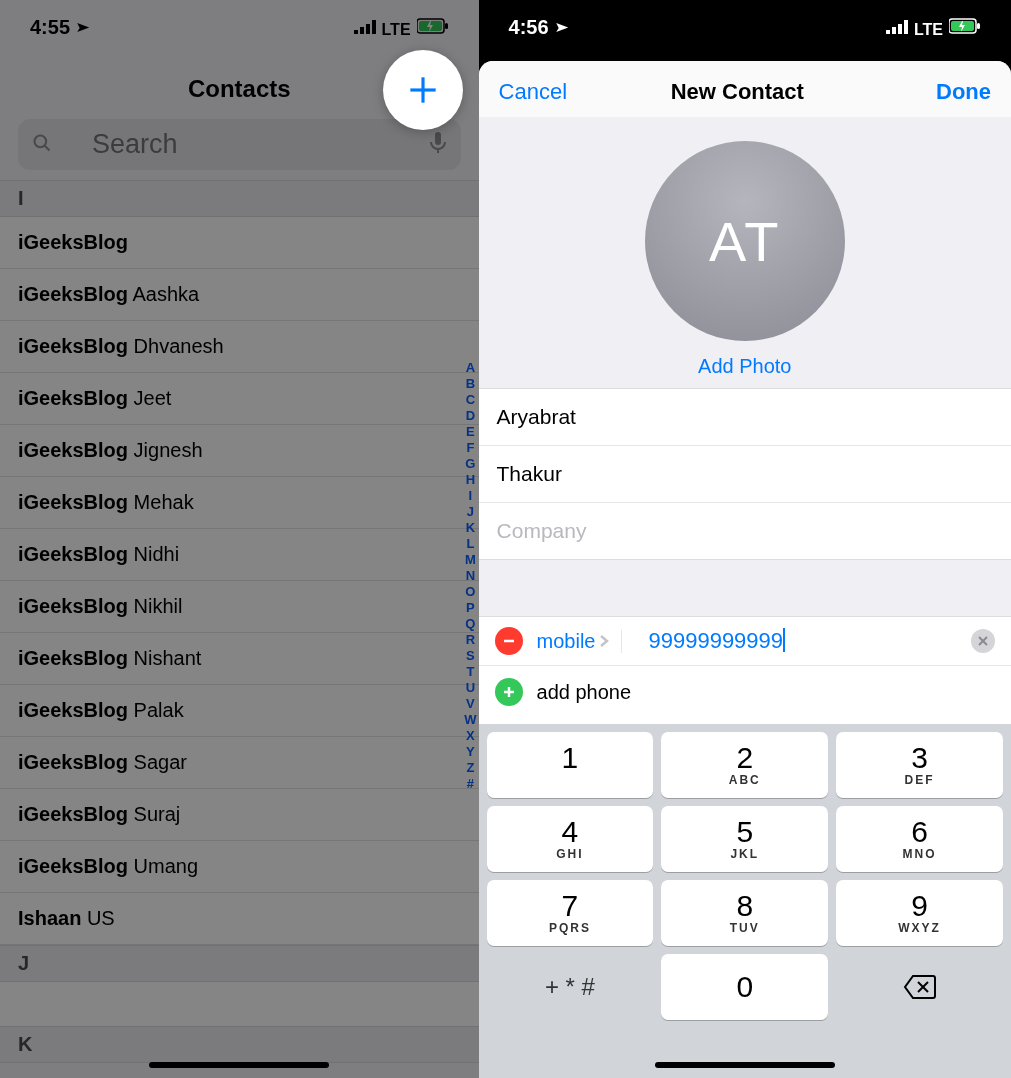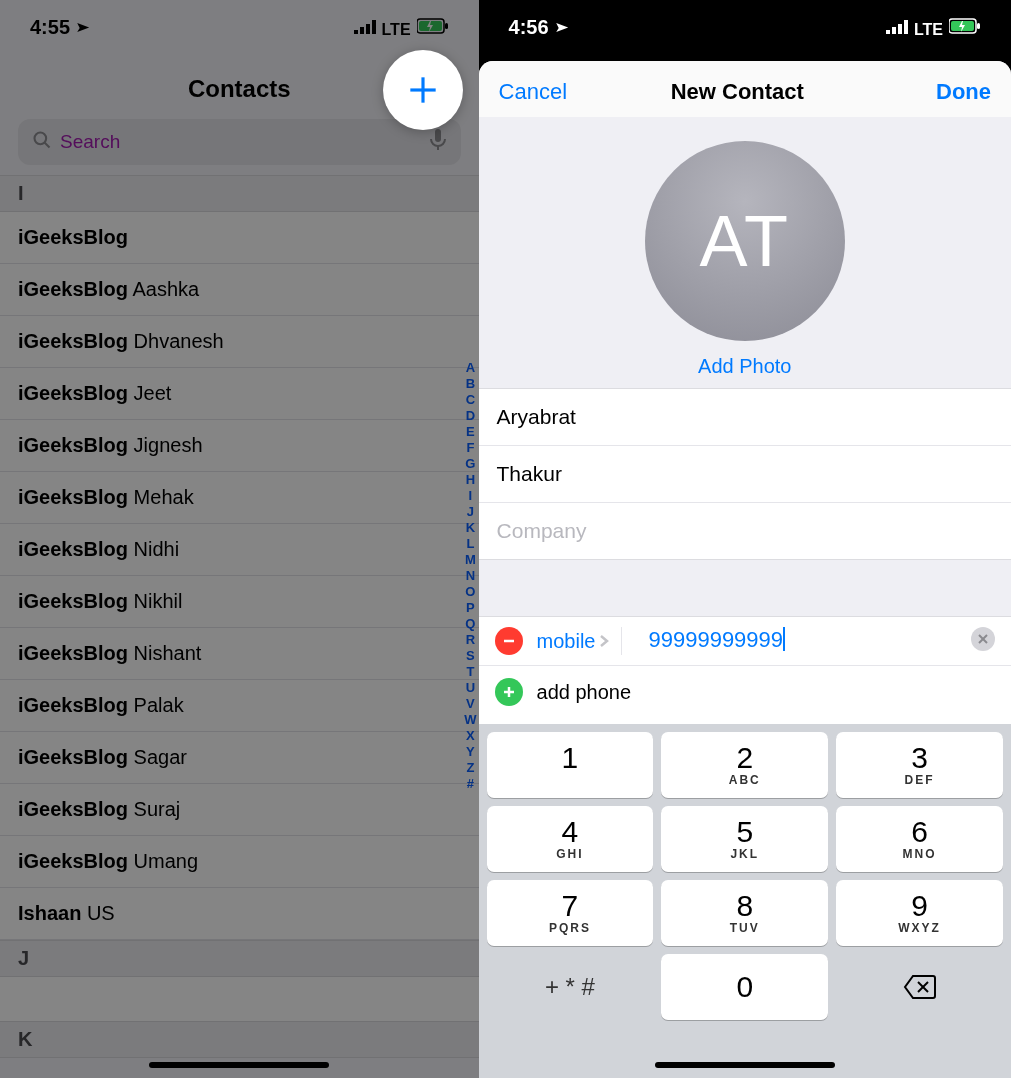--- a/index.html
+++ b/index.html
@@ -28,21 +28,21 @@
   
   .dim-overlay { position: absolute; inset: 0; background: rgba(0,0,0,0.48); z-index: 5; pointer-events: none; }
 
   
   .contacts-header { padding: 20px 18px 10px; background: #f2f2f7; }
   .contacts-title { text-align: center; font-size: 24px; font-weight: 600; margin-bottom: 16px; }
   .search-box {
     display: flex; align-items: center; background: #e3e3e8; border-radius: 12px;
     padding: 10px 14px; gap: 8px;
   }
-  .search-box .placeholder { color: #a21caf; font-size: 19px; flex: 1; }
+  .search-box .placeholder { color: #737373; font-size: 27px; flex: 1; margin-left: 32px; }
   .mic, .search-icon-svg { color: #8c8c91; }
 
   
   .plus-toggle {
     position: absolute; top: 50px; right: 16px; width: 80px; height: 80px;
     background: #fff; border-radius: 50%; box-shadow: 0 2px 12px rgba(0,0,0,0.25);
     display: flex; align-items: center; justify-content: center; z-index: 10;
   }
   .plus-toggle svg { color: #007aff; }
 
@@ -83,34 +83,34 @@
     padding: 18px 20px 12px; background: #fafafa; position:relative; z-index:2;
   }
   .modal-nav .title { font-size: 22px; font-weight: 600; position:absolute; left:0; right:15px; text-align:center; pointer-events:none; }
   .modal-nav .link { color: #007aff; font-size: 22px; }
   .modal-nav .done { font-weight: 600; }
 
   .avatar-block { text-align: center; padding: 24px 0 10px; background: #efeff4; }
   .avatar {
     width: 200px; height: 200px; border-radius: 50%;
     background: radial-gradient(circle at 50% 30%, #b5b5bd, #8b8b95);
-    color: #fff; font-size: 72px; font-weight: 400; display: inline-flex;
+    color: #fff; font-size: 56px; font-weight: 400; display: inline-flex;
     align-items: center; justify-content: center; letter-spacing: 2px;
   }
   .add-photo { color: #007aff; font-size: 20px; margin-top: 14px; display:block; }
 
   .fields { background: #fff; border-top: 1px solid #dcdce0; border-bottom: 1px solid #dcdce0; }
   .field { padding: 16px 18px; font-size: 21px; border-bottom: 1px solid #e5e5ea; }
   .field:last-child { border-bottom: none; }
   .field.placeholder { color: #b8b8be; }
 
   .gap { height: 56px; background: #efeff4; }
 
   .phone-row {
-    display: flex; background: #fff; border-top: 1px solid #dcdce0;
+    display: flex; align-items: center; background: #fff; border-top: 1px solid #dcdce0;
     border-bottom: 1px solid #e5e5ea; padding: 10px 16px; gap: 14px;
   }
   .circle-btn { width: 28px; height: 28px; border-radius: 50%; display:flex; align-items:center; justify-content:center; color:#fff; font-weight:700; flex-shrink:0; }
   .minus { background: #ff3b30; }
   .plus  { background: #34c759; }
   .phone-label { color: #007aff; font-size: 20px; display:flex; align-items:center; gap:4px; padding-right:12px; border-right:1px solid #e5e5ea; }
   .phone-number { color: #007aff; font-size: 22px; flex:1; padding-left:12px; position:relative; }
   .cursor-bar::after { content:""; display:inline-block; width:2px; height:24px; background:#007aff; vertical-align:-4px; }
   .clear-x { width:24px; height:24px; border-radius:50%; background:#d4d4d9; color:#8a8a8f; display:flex; align-items:center; justify-content:center; font-size:15px; }
 

